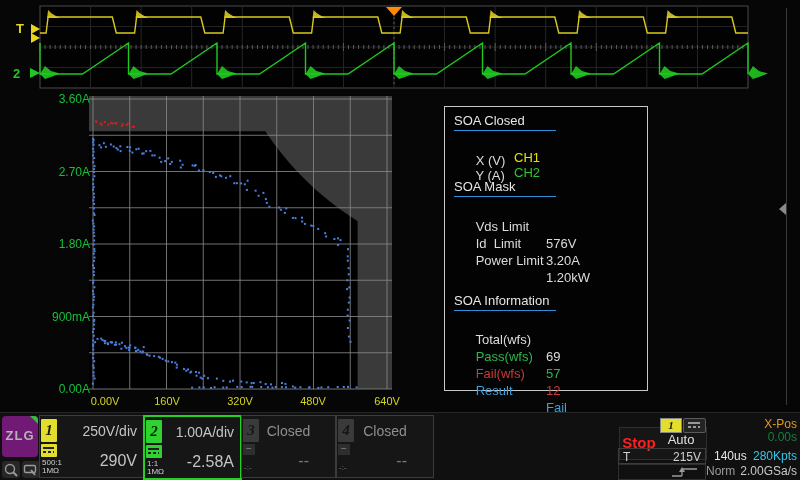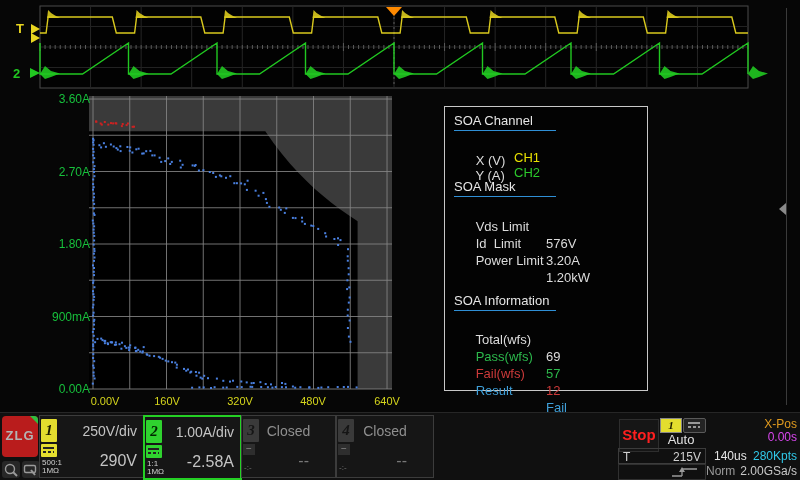--- a/index.html
+++ b/index.html
@@ -12,21 +12,21 @@
   
   #soa-panel{position:absolute;left:444px;top:106px;width:202px;height:283px;background:#030303;border:1px solid #c8c8c8;}
   .soa-title{position:absolute;left:9px;font-size:13px;color:#e6e6e6;white-space:pre;}
   .soa-ul{position:absolute;left:9px;width:102px;height:1px;background:#2f8fd6;}
   .soa-row{position:absolute;left:9px;width:185px;font-size:13px;color:#dcdcdc;white-space:pre;}
   .soa-val{position:absolute;left:92px;top:0;margin-top:32px;}
   .soa-val2{position:absolute;left:60px;top:12px;}
   .c-ch1{color:#e8e000;} .c-ch2{color:#2cc82c;} .c-pass{color:#2cb84c;} .c-fail{color:#cc3a3a;} .c-blue{color:#3f9fd8;}
   
   #statusbar{position:absolute;left:0;top:412px;width:800px;height:68px;background:#101010;border-top:1px solid #262626;}
-  #zlg-box{position:absolute;left:2px;top:3px;width:36px;height:41px;background:#b91c1c;border-radius:4px;}
+  #zlg-box{position:absolute;left:2px;top:3px;width:36px;height:41px;background:#701a75;border-radius:4px;}
   #zlg-text{position:absolute;left:0;top:12px;width:36px;text-align:center;font-size:13px;font-weight:bold;color:#b4b4b4;letter-spacing:1px;}
   #zlg-corner{position:absolute;right:0;top:0;width:0;height:0;border-top:8px solid #2fbf3f;border-left:8px solid transparent;border-top-right-radius:4px;}
   .touch-btn{position:absolute;top:48px;width:18px;height:17px;background:#272727;border-radius:3px;}
   .chblock{position:absolute;top:2px;height:61px;background:#161616;border:1px solid #3c3c3c;}
   .chblock.selected{border:2px solid #25d025;}
   .badge{position:absolute;left:1px;top:3px;width:16px;height:23px;text-align:center;line-height:23px;
          font-family:"Liberation Serif",serif;font-style:italic;font-weight:bold;font-size:15px;border-radius:1px;}
   .badge.y{background:#e3dd2e;color:#1c1c00;}
   .badge.g{background:#2fd32f;color:#002800;}
   .badge.off{background:#3a3a3a;color:#151515;}
@@ -36,39 +36,39 @@
   .coup .l2{position:absolute;left:2px;top:7px;width:11px;height:2px;background:repeating-linear-gradient(90deg,#222 0 3px,transparent 3px 5px);}
   .dashbadge{position:absolute;left:1px;top:28px;width:12px;height:11px;background:#2e2e2e;color:#888;
              font-size:10px;line-height:10px;text-align:center;}
   .probe{position:absolute;left:2px;top:43px;font-size:8px;line-height:8px;color:#cfcfcf;white-space:pre;}
   .probe.dim{color:#787878;top:48px;}
   .chval1{position:absolute;right:6px;top:7px;font-size:14px;color:#c4c4c4;}
   .chval2{position:absolute;right:6px;top:36px;font-size:16px;color:#c4c4c4;}
   .chval1.closed{left:0;right:0;text-align:center;color:#8f8f8f;}
   .chval2.dim{color:#787878;right:26px;}
   
-  #stop-box{position:absolute;left:619px;top:6px;width:38px;height:31px;background:#161616;border:1px solid #2e2e2e;}
+  #stop-box{position:absolute;left:619px;top:14px;width:38px;height:31px;background:#161616;border:1px solid #2e2e2e;padding-left:48px;}
   #stop-text{position:absolute;left:0;top:6px;width:38px;text-align:center;font-size:15px;font-weight:bold;color:#ff1f1f;}
   #trig-src-badge{position:absolute;left:660px;top:5px;width:20px;height:13px;background:#e3dd2e;border:1px solid #888;
                   color:#1c1c00;text-align:center;font-size:11px;line-height:13px;font-family:"Liberation Serif",serif;font-style:italic;font-weight:bold;}
   #trig-coup-btn{position:absolute;left:683px;top:5px;width:21px;height:13px;background:#242424;border:1px solid #5a5a5a;border-radius:2px;}
   #trig-coup-btn .l1{position:absolute;left:4px;top:3px;width:12px;height:2px;background:#999;}
   #trig-coup-btn .l2{position:absolute;left:4px;top:7px;width:12px;height:2px;background:repeating-linear-gradient(90deg,#999 0 3px,transparent 3px 5px);}
   #trig-mode{position:absolute;left:658px;top:19px;width:46px;text-align:center;font-size:13px;color:#e0e0e0;}
   #trig-level-row{position:absolute;left:618px;top:35px;width:86px;height:14px;border:1px solid #3c3c3c;font-size:12px;color:#d0d0d0;}
   #trig-level-row .t{position:absolute;left:4px;top:1px;} #trig-level-row .v{position:absolute;right:4px;top:1px;}
   #trig-type-row{position:absolute;left:618px;top:51px;width:86px;height:14px;border:1px solid #303030;font-size:12px;color:#a8a8a8;}
   #trig-type-row .t{position:absolute;left:10px;top:1px;margin-top:20px;}
   #edge-icon{position:absolute;right:6px;top:1px;}
   
   #tb-box{position:absolute;left:705px;top:3px;width:49px;height:29px;background:#000;border:1px solid #333;border-radius:2px;}
   #tb-scale{position:absolute;left:3px;top:4px;font-size:17px;font-weight:bold;color:#f0f0f0;}
   #tb-unit{position:absolute;right:3px;top:3px;font-size:9px;line-height:11px;color:#f0f0f0;text-align:left;}
   #xpos-label{position:absolute;left:756px;top:4px;width:41px;text-align:right;font-size:12px;color:#e09a1e;}
-  #xpos-value{position:absolute;left:756px;top:17px;width:41px;text-align:right;font-size:12px;color:#d946ef;}
+  #xpos-value{position:absolute;left:756px;top:17px;width:41px;text-align:right;font-size:12px;color:#15803d;}
   #tb-row2{position:absolute;left:705px;top:36px;width:92px;height:13px;font-size:12px;}
   #tb-row2 .a{position:absolute;left:9px;color:#e5e5e5;} #tb-row2 .b{position:absolute;right:0;color:#30c8e8;}
   #tb-row3{position:absolute;left:705px;top:51px;width:92px;height:13px;font-size:12px;}
   #tb-row3 .a{position:absolute;left:1px;color:#9a9a9a;} #tb-row3 .b{position:absolute;right:0;color:#c8c8c8;}
   
   .marklbl{position:absolute;font-weight:bold;font-size:13px;}
   .arrow-r{position:absolute;width:0;height:0;border-top:5px solid transparent;border-bottom:5px solid transparent;}
   
   #side-line{position:absolute;left:786px;top:8px;width:1px;height:397px;background:#3a3a3a;}
   #side-arrow{position:absolute;left:779px;top:203px;width:0;height:0;border-top:6px solid transparent;border-bottom:6px solid transparent;border-right:7px solid #8a8a8a;}
@@ -570,21 +570,21 @@
   <div class="ylab" style="top:237px">1.80A</div>
   <div class="ylab" style="top:310px">900mA</div>
   <div class="ylab" style="top:382px">0.00A</div>
   <div class="xlab" style="left:77px">0.00V</div>
   <div class="xlab" style="left:139px">160V</div>
   <div class="xlab" style="left:212px">320V</div>
   <div class="xlab" style="left:285px">480V</div>
   <div class="xlab" style="left:359px">640V</div>
 
   <div id="soa-panel">
-    <div class="soa-title" style="top:6px">SOA Channel</div>
+    <div class="soa-title" style="top:6px">SOA Closed</div>
     <div class="soa-ul" style="top:23px"></div>
     <div class="soa-row" style="top:31px">
       <span>X (V)</span>
       <span class="soa-val2 c-ch1">CH1</span>
     </div>
     <div class="soa-row" style="top:46px">
       <span>Y (A)</span>
       <span class="soa-val2 c-ch2">CH2</span>
     </div>
 

